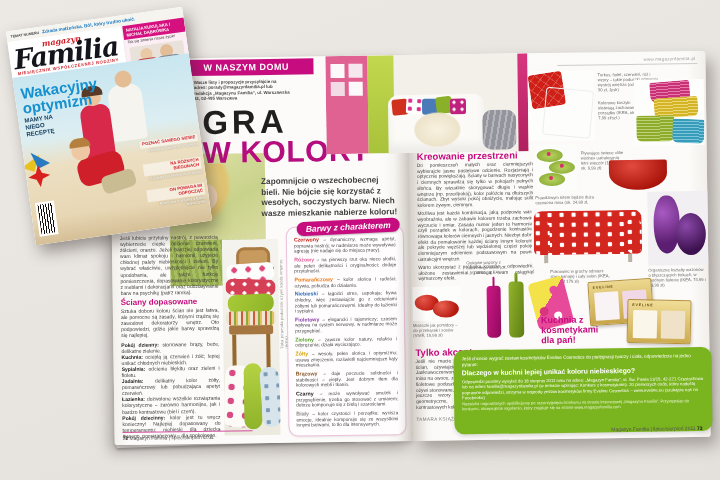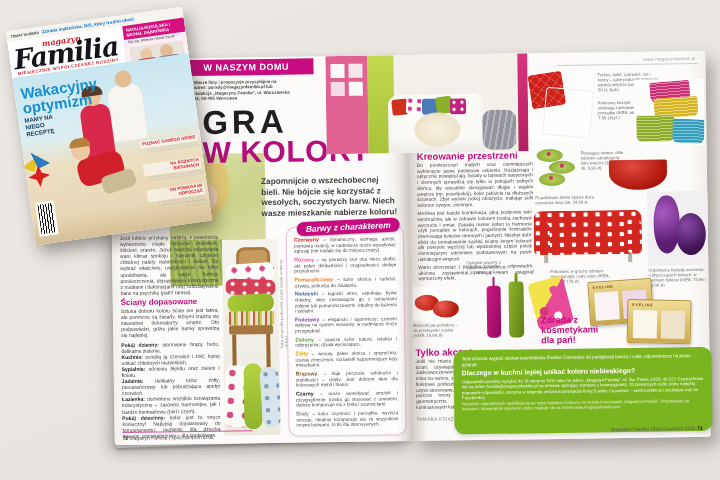--- a/index.html
+++ b/index.html
@@ -281,21 +281,21 @@
         <div class="abs" style="left:5px;top:10px;width:24px;height:28px;background:#f9f3f6;border-radius:1px"></div>
         <div class="abs" style="left:33px;top:10px;width:24px;height:28px;background:#f0d8e6;border-radius:1px"></div>
       </div>
       <div class="abs" style="left:216px;top:248px;width:62px;height:42px;background:linear-gradient(#f0dd96,#cdab50);border:1px solid #b3903a;border-radius:2px;transform:rotate(2deg);box-shadow:1px 2px 3px rgba(0,0,0,.2)">
         <div class="abs" style="left:4px;top:3px;font-size:3.6px;letter-spacing:.8px;color:#6b4d12;font-weight:bold"><span>EVELINE</span></div>
         <div class="abs" style="left:5px;top:10px;width:24px;height:28px;background:#fbf6ea;border-radius:1px"></div>
         <div class="abs" style="left:33px;top:10px;width:24px;height:28px;background:#efe2c8;border-radius:1px"></div>
       </div>
 
       <div class="abs contest-h" style="left:130px;top:262px;width:70px">
-        <span>Zdrada z kosmetykami dla pań!</span>
+        <span>Kuchnia z kosmetykami dla pań!</span>
       </div>
       <div class="abs greenbox" style="left:42px;top:296px;width:242px;height:72px">
         <div class="gi">Jeśli chcecie wygrać zestaw kosmetyków Eveline Cosmetics do pielęgnacji twarzy i ciała, odpowiedzcie na jedno pytanie:</div>
         <div class="gq">Dlaczego w kuchni lepiej unikać koloru niebieskiego?</div>
         <div class="gd">Odpowiedzi prosimy wysyłać do 18 sierpnia 2011 roku na adres: „Magazyn Familia”, ul. Św. Pawła 13/15, 42-221 Częstochowa lub na adres familia@magazynfamilia.pl (w temacie wpisując: Konkurs z kosmetykami). 20 pierwszych osób, które nadeślą poprawne odpowiedzi, otrzyma w nagrodę zestaw kosmetyków firmy Eveline Cosmetics – www.eveline.eu (szukajcie nas na Facebooku)</div>
         <div class="gf">Nazwiska nagrodzonych opublikujemy po rozstrzygnięciu konkursu na stronie internetowej „Magazynu Familia”. Przystępując do konkursu, akceptujecie regulamin, który znajduje się na stronie www.magazynfamilia.com</div>
       </div>
 
       <div class="abs footer" style="right:8px;bottom:6px;text-align:right">
         <span>Magazyn Familia | lipiec/sierpień 2011</span>

